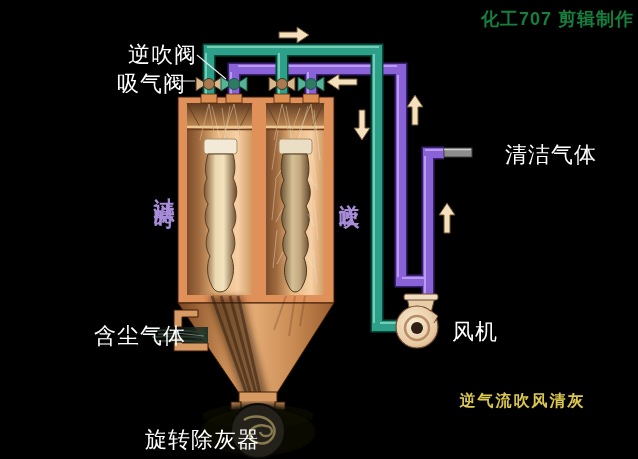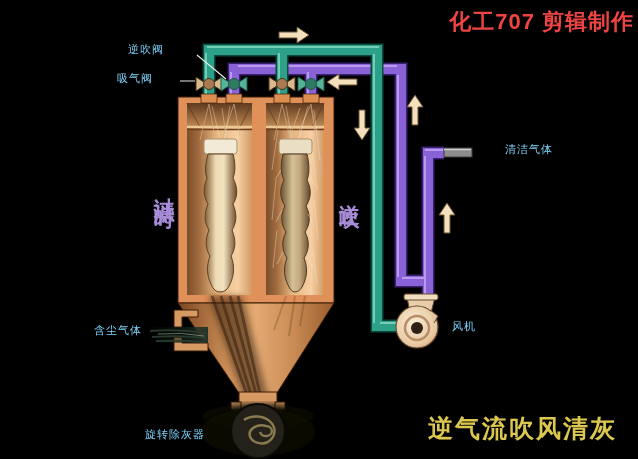--- a/index.html
+++ b/index.html
@@ -2,37 +2,37 @@
 <html><head>
 <meta charset="utf-8">
 <style>
   html,body{margin:0;padding:0;background:#000;}
   #stage{
     position:relative;width:638px;height:459px;background:#000;overflow:hidden;
     font-family:"Liberation Serif", serif;
   }
   svg{position:absolute;left:0;top:0;}
   .lbl{
-    position:absolute;color:#7dd3fc;font-size:11px;line-height:1.1;
+    position:absolute;color:#ffffff;font-size:22px;line-height:1.1;
     white-space:nowrap;letter-spacing:1px;
   }
   .vlbl{
     position:absolute;color:#a88cd8;font-size:21px;font-weight:bold;
     writing-mode:vertical-rl;text-orientation:upright;letter-spacing:5px;
     white-space:nowrap;
   }
   .watermark{
-    position:absolute;top:7px;right:4px;color:#ef4444;
+    position:absolute;top:7px;right:4px;color:#15803d;
     font-family:"Liberation Sans", sans-serif;
-    font-size:22px;font-weight:bold;letter-spacing:1px;white-space:nowrap;
+    font-size:18px;font-weight:bold;letter-spacing:1px;white-space:nowrap;
   }
   .caption{
     position:absolute;left:415px;top:386px;width:215px;text-align:center;
-    color:#dcc84e;font-weight:bold;font-size:25px;line-height:30px;
-    letter-spacing:2px;white-space:nowrap;margin-top:28px;
+    color:#dcc84e;font-weight:bold;font-size:16px;line-height:30px;
+    letter-spacing:2px;white-space:nowrap;
   }
 </style>
 </head>
 <body>
 
 <div id="stage">
 
 <svg width="638" height="459" viewBox="0 0 638 459">
   <defs>
     <linearGradient id="gInt" x1="0" y1="0" x2="1" y2="0">

